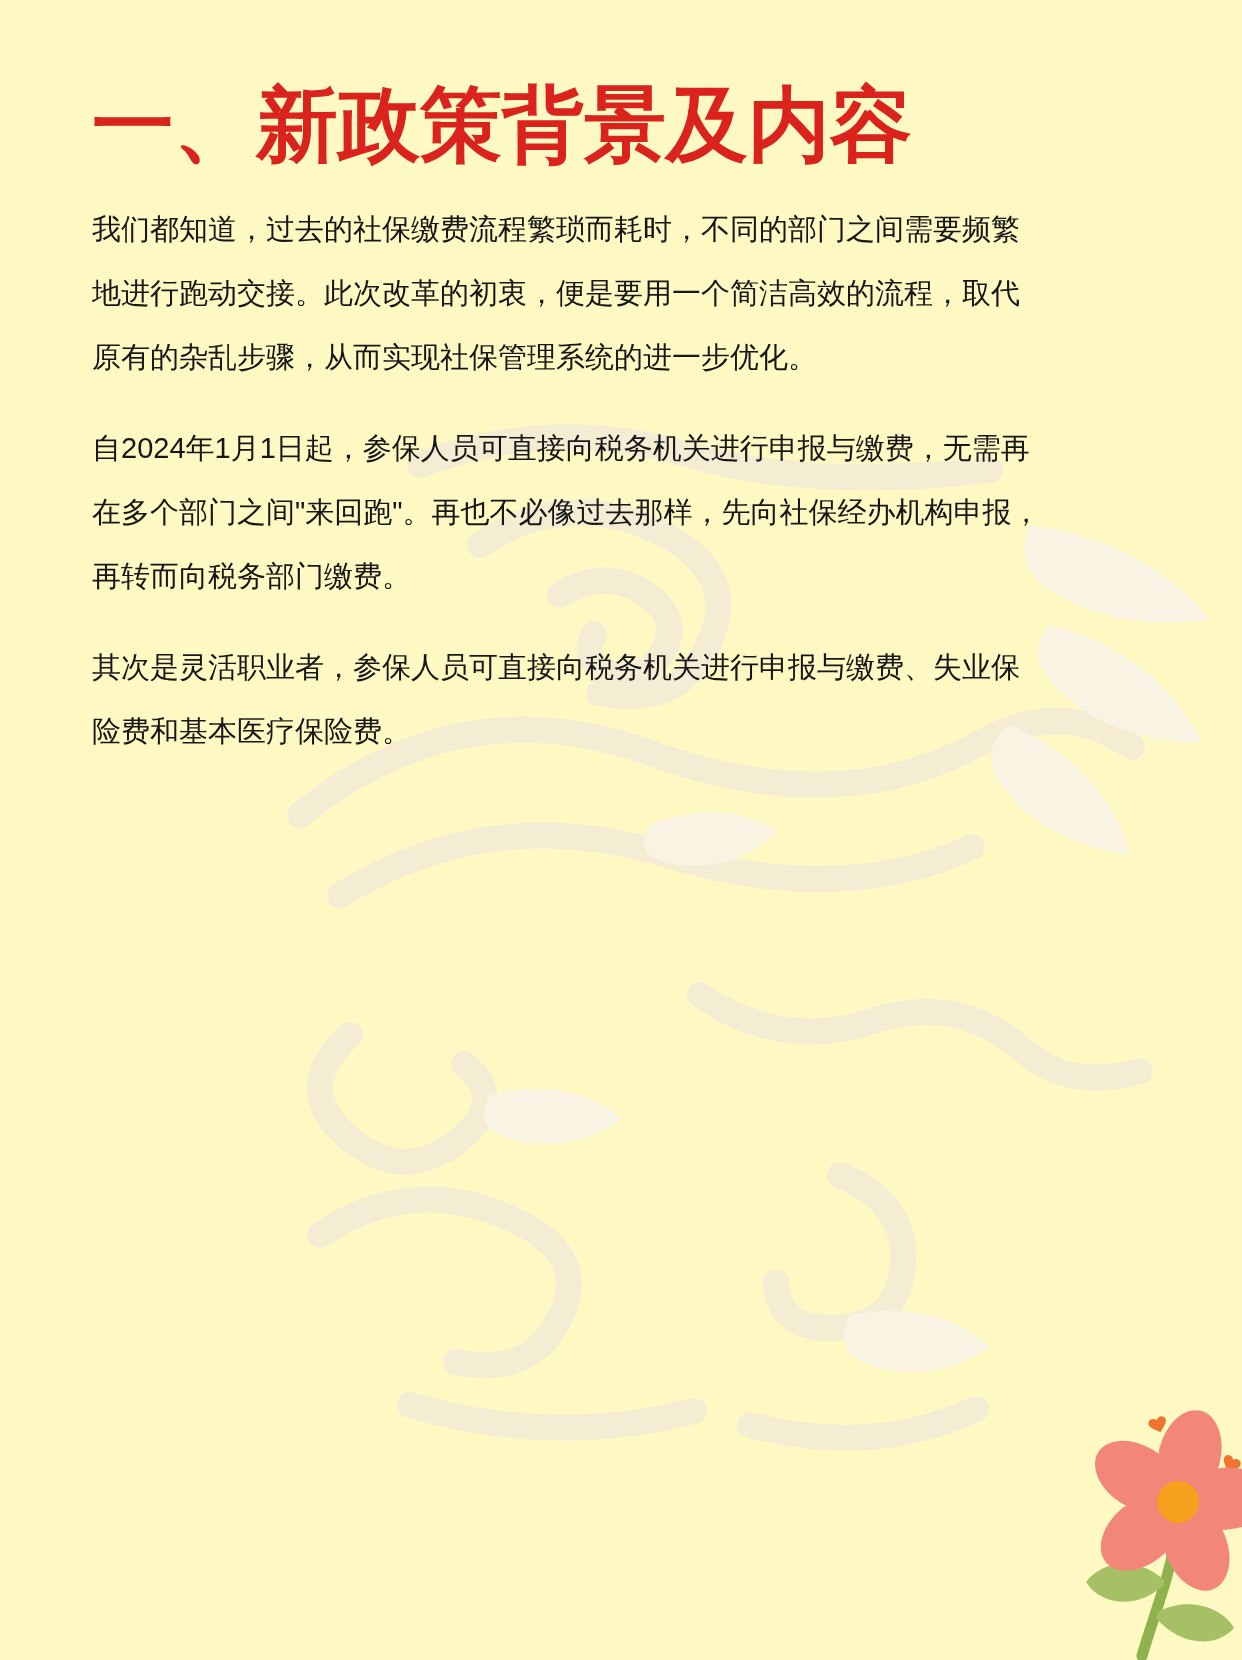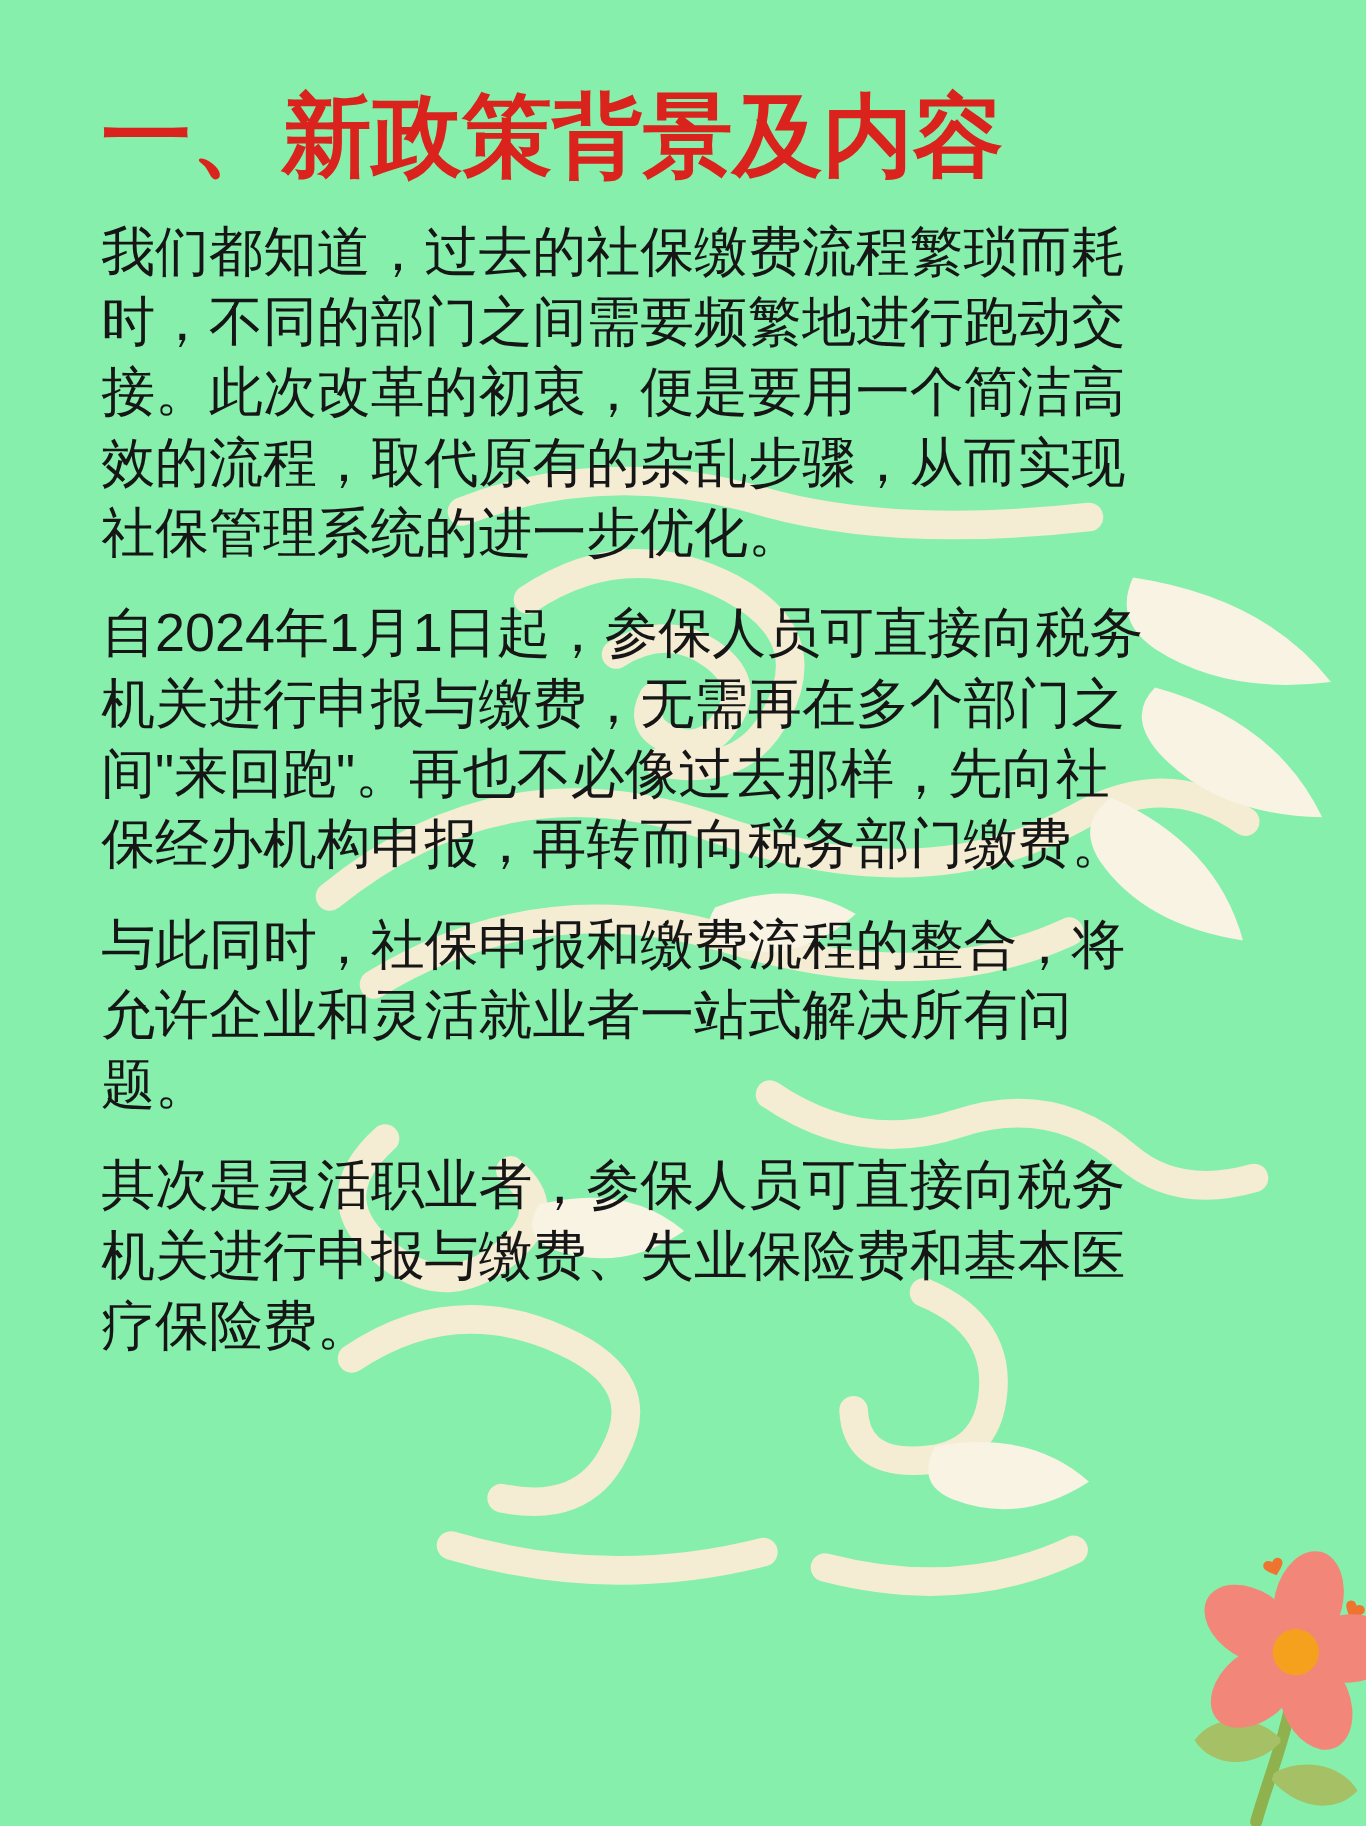--- a/index.html
+++ b/index.html
@@ -1,20 +1,20 @@
 <!DOCTYPE html>
 <html><head>
 <meta charset="utf-8">
 <style>
   html, body { margin: 0; padding: 0; background: #e8e8e8; }
   .canvas {
     position: relative;
     width: 1242px;
     height: 1660px;
-    background: #86efac;
+    background: #fef9c3;
     overflow: hidden;
     font-family: "Liberation Sans", "DejaVu Sans", sans-serif;
   }
   .watermark {
     position: absolute;
     left: 230px;
     top: 395px;
     width: 1010px;
     height: 1100px;
     pointer-events: none;
@@ -28,21 +28,21 @@
     margin: 0 0 31px 0;
     font-size: 82px;
     line-height: 1;
     font-weight: 900;
     color: #d9231c;
     letter-spacing: 0;
     white-space: nowrap;
   }
   .para {
     margin: 0 14px 27px 0;
-    font-size: 49px;
+    font-size: 29px;
     line-height: 64px;
     font-weight: 500;
     color: #161616;
     text-align: left;
     letter-spacing: 0;
   }
   .flower {
     position: absolute;
     right: 0;
     bottom: 0;
@@ -78,21 +78,20 @@
       <path d="M420 430 q70 -28 128 6 q-48 44 -110 32 q-36 -8 -18 -38 Z"></path>
       <path d="M260 700 q80 -20 132 24 q-56 38 -116 18 q-34 -12 -16 -42 Z"></path>
       <path d="M620 920 q86 -16 140 32 q-62 40 -124 16 q-34 -14 -16 -48 Z"></path>
     </g>
   </svg>
 
   <main class="content">
     <h1 class="heading">一、新政策背景及内容</h1>
     <p class="para">我们都知道，过去的社保缴费流程繁琐而耗时，不同的部门之间需要频繁地进行跑动交接。此次改革的初衷，便是要用一个简洁高效的流程，取代原有的杂乱步骤，从而实现社保管理系统的进一步优化。</p>
     <p class="para">自2024年1月1日起，参保人员可直接向税务机关进行申报与缴费，无需再在多个部门之间"来回跑"。再也不必像过去那样，先向社保经办机构申报，再转而向税务部门缴费。</p>
-    <p class="para">与此同时，社保申报和缴费流程的整合，将允许企业和灵活就业者一站式解决所有问题。</p>
     <p class="para">其次是灵活职业者，参保人员可直接向税务机关进行申报与缴费、失业保险费和基本医疗保险费。</p>
   </main>
 
   <svg class="flower" viewBox="0 0 212 340" xmlns="http://www.w3.org/2000/svg" aria-hidden="true">
 
     <g fill="#ef7430">
       <path transform="translate(116,100) rotate(-18)" d="M10 16 C4.5 11.5 1 8.3 1 5.4 C1 2.9 3 1 5.4 1 C7.2 1 8.9 1.9 10 3.4 C11.1 1.9 12.8 1 14.6 1 C17 1 19 2.9 19 5.4 C19 8.3 15.5 11.5 10 16 Z"></path>
       <path transform="translate(72,158) rotate(-42) scale(0.92)" d="M10 16 C4.5 11.5 1 8.3 1 5.4 C1 2.9 3 1 5.4 1 C7.2 1 8.9 1.9 10 3.4 C11.1 1.9 12.8 1 14.6 1 C17 1 19 2.9 19 5.4 C19 8.3 15.5 11.5 10 16 Z"></path>
       <path transform="translate(196,132) rotate(28)" d="M10 16 C4.5 11.5 1 8.3 1 5.4 C1 2.9 3 1 5.4 1 C7.2 1 8.9 1.9 10 3.4 C11.1 1.9 12.8 1 14.6 1 C17 1 19 2.9 19 5.4 C19 8.3 15.5 11.5 10 16 Z"></path>
     </g>

